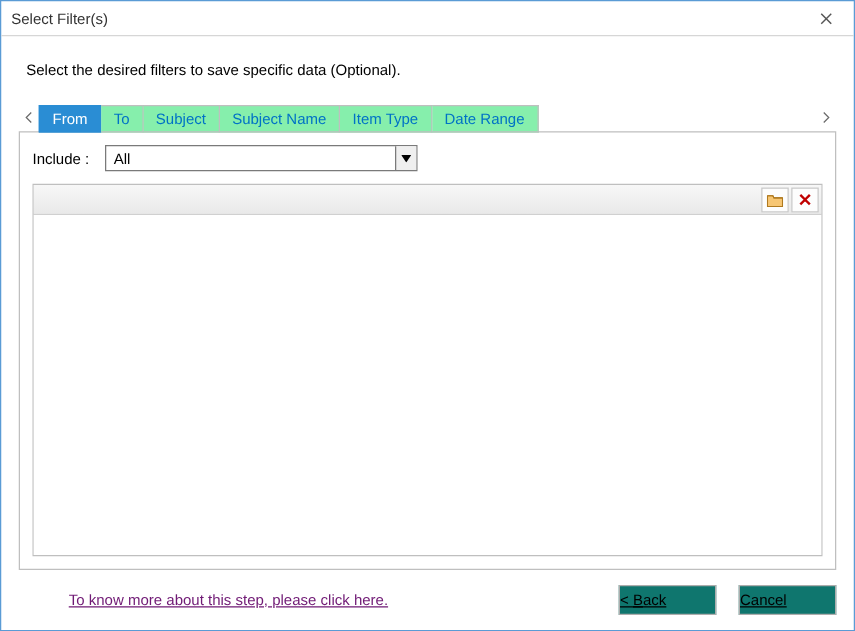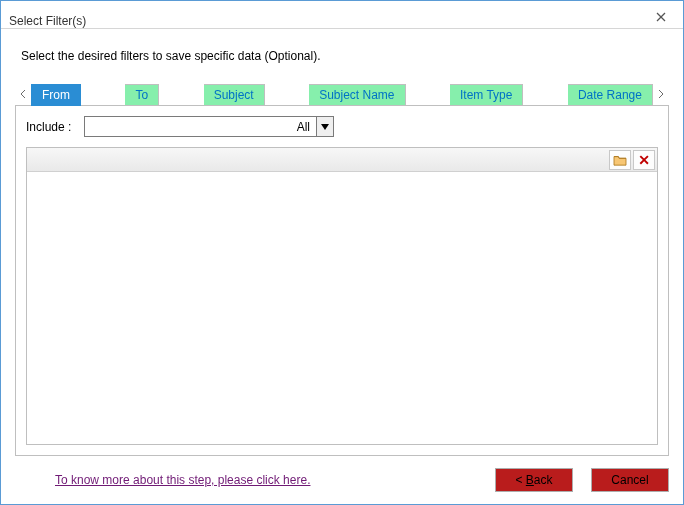--- a/index.html
+++ b/index.html
@@ -14,21 +14,21 @@
   .window {
     width: 684px; height: 505px;
     border: 1px solid #5a9bd5;
     display: flex;
     flex-direction: column;
     background: #fff;
   }
   .titlebar {
     height: 28px;
     display: flex;
-    align-items: flex-end;
+    align-items: center;
     padding: 0 6px 0 8px;
     border-bottom: 1px solid #d6d6d6;
     font-size: 12px;
     color: #333;
   }
   .titlebar .title { flex: 1; }
   .titlebar .close-btn {
     width: 32px; height: 22px;
     display: flex; align-items:center; justify-content:center;
     cursor: pointer;
@@ -54,21 +54,20 @@
     width: 12px; height: 18px;
     display: flex; align-items:center; justify-content:center;
     color: #6b6b6b;
     font-size: 10px;
     cursor: pointer;
   }
   .tabs {
     display: flex;
     flex: 1;
     margin: 0 2px;
-    justify-content: space-between;
   }
   .tab {
     padding: 3px 10px;
     border: 1px solid #bfbfbf;
     border-left: none;
     background: #86efac;
     color: #0072c6;
     font-size: 12px;
     cursor: pointer;
     position: relative;
@@ -95,21 +94,20 @@
     margin-bottom: 10px;
   }
   .include-label { width: 52px; }
   .combo {
     width: 250px; height: 21px;
     border: 1px solid #7a7a7a;
     display: flex;
     align-items: center;
     background: #fff;
     cursor: pointer;
-    text-align: right;
   }
   .combo .combo-text {
     flex: 1;
     padding: 0 6px;
     font-size: 12px;
   }
   .combo .combo-btn {
     width: 17px; height: 19px;
     border-left: 1px solid #7a7a7a;
     background: #efefef;
@@ -157,25 +155,26 @@
     color: #701a75;
     text-decoration: underline;
     font-size: 12px;
     cursor: pointer;
     flex: 1;
     margin-left: 40px;
   }
   .wiz-btn {
     width: 78px; height: 24px;
     border: 1px solid #adadad;
-    background: #b91c1c;
+    background: #0f766e;
     margin-left: 10px;
     font-size: 12px;
-    display:flex; align-items:center; justify-content:center;
-    cursor: pointer;
+    display:flex; align-items:center; justify-content:flex-start;
+    cursor: pointer;
+    text-decoration: underline;
   }
   .wiz-btn .uline { text-decoration: underline; }
 </style>
 </head>
 <body>
 
 <div class="window">
 
   <div class="titlebar">
     <span class="title">Select Filter(s)</span>

